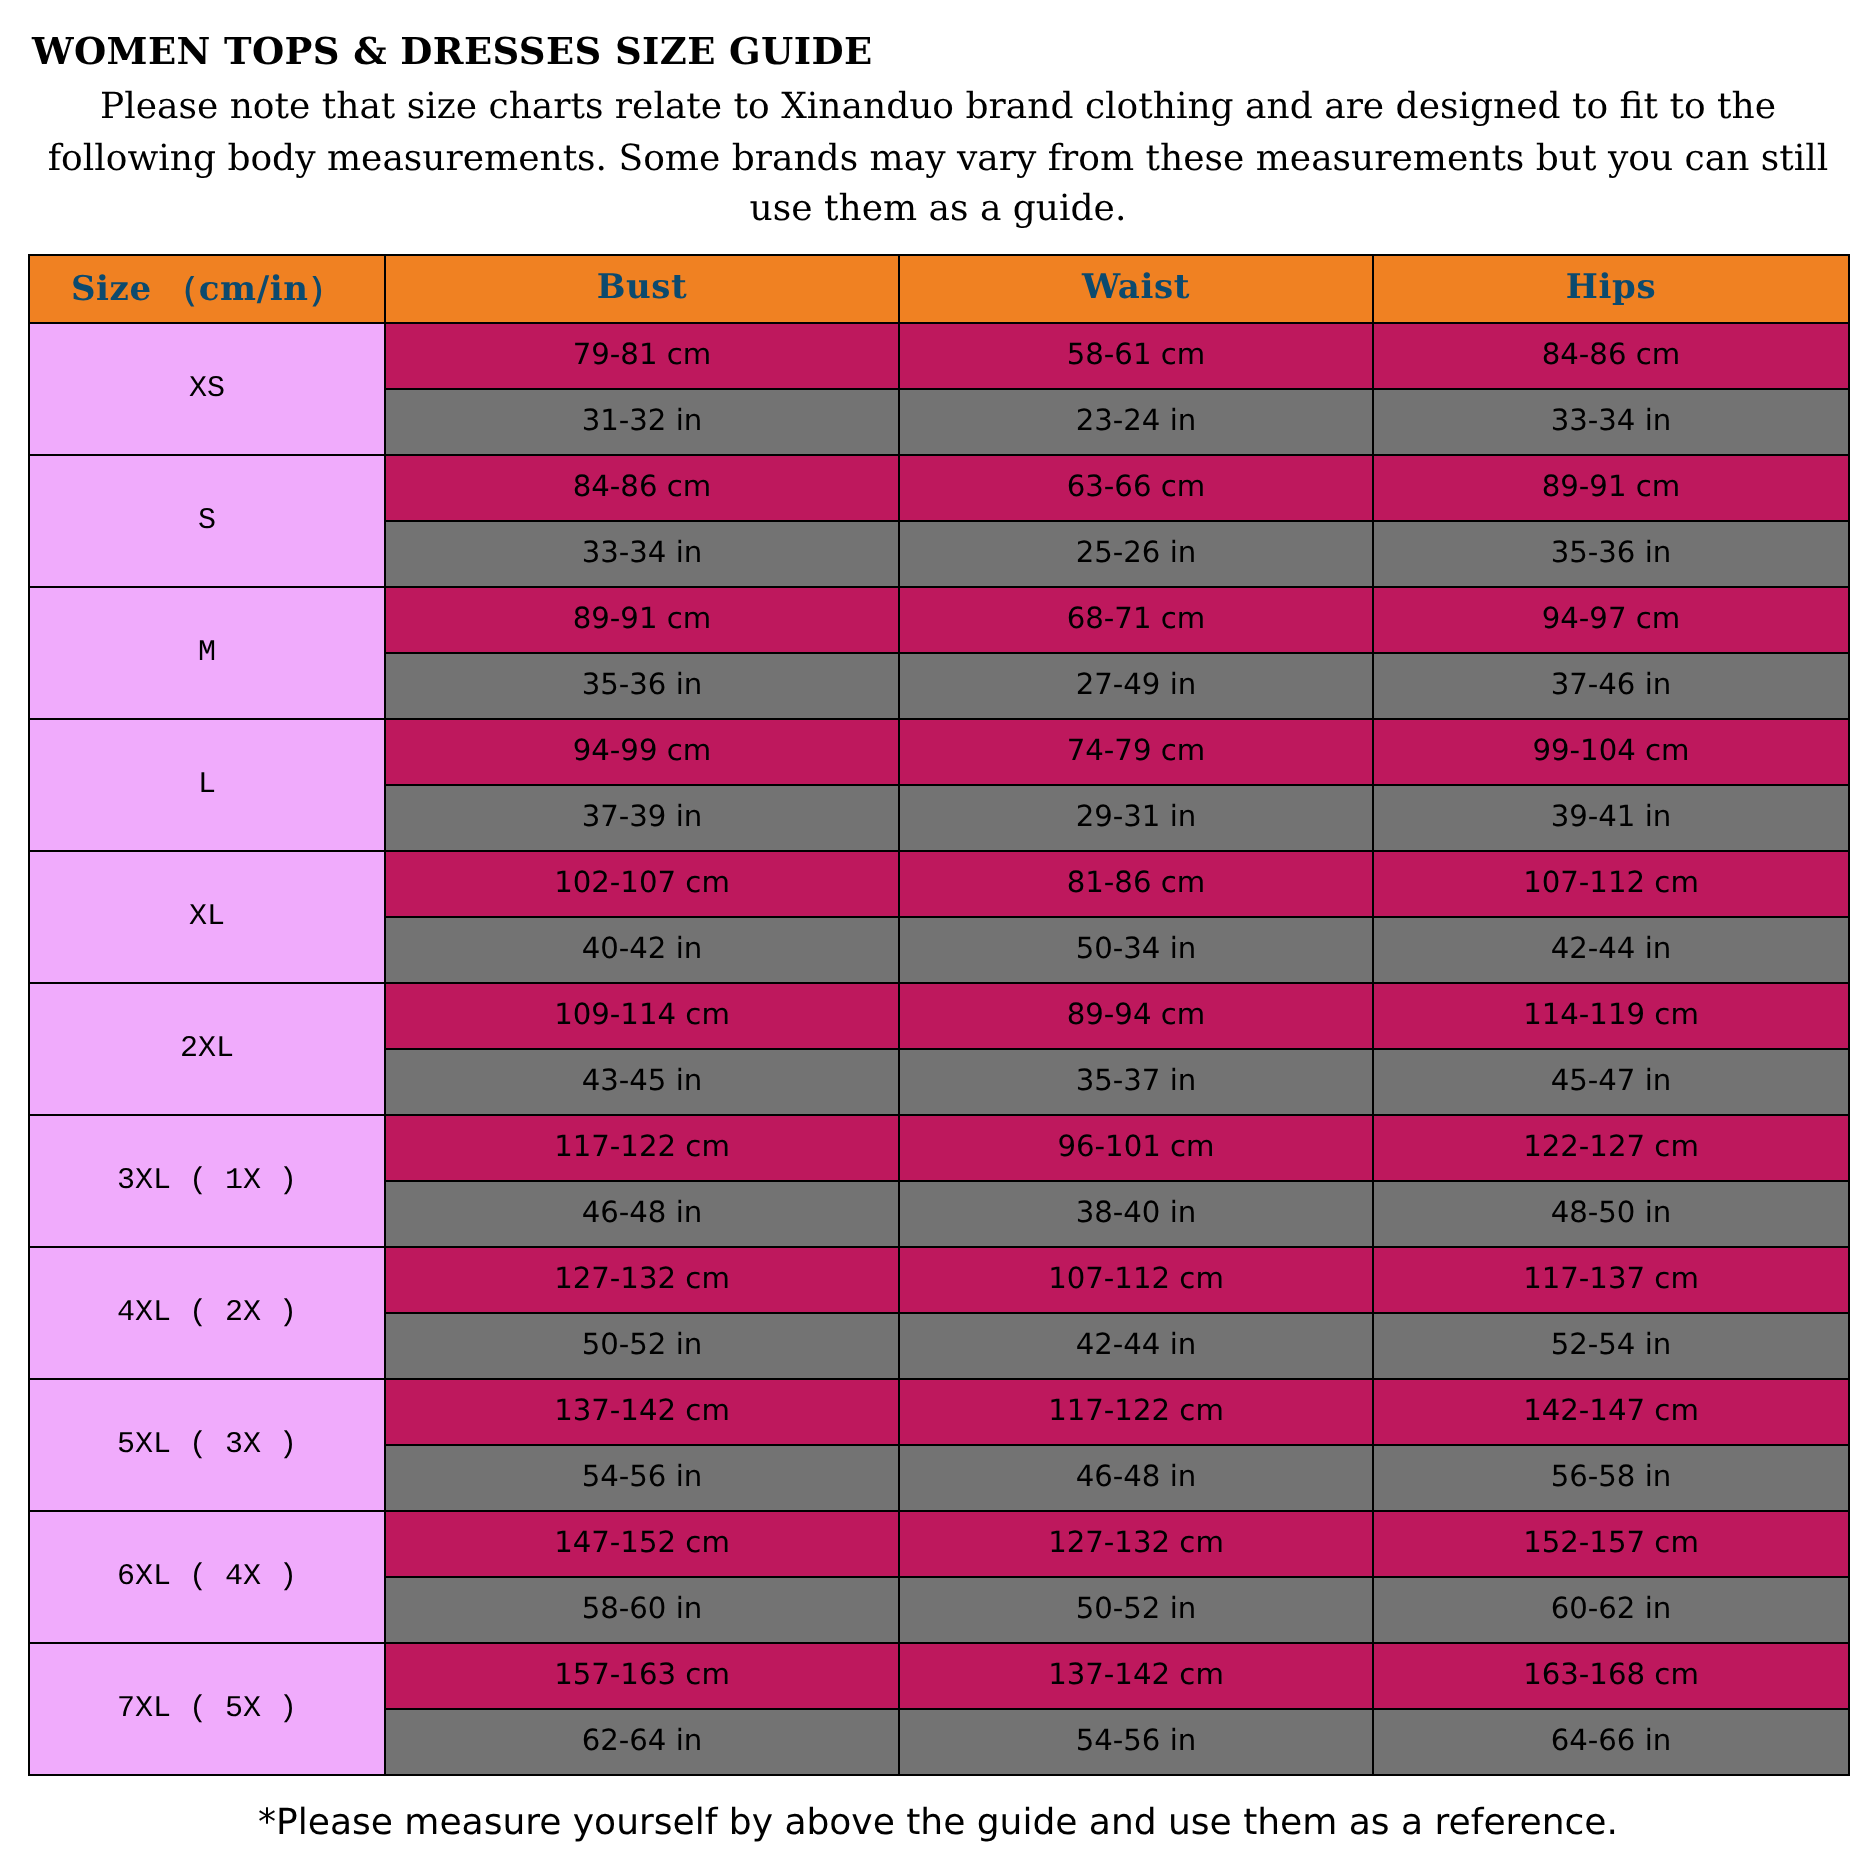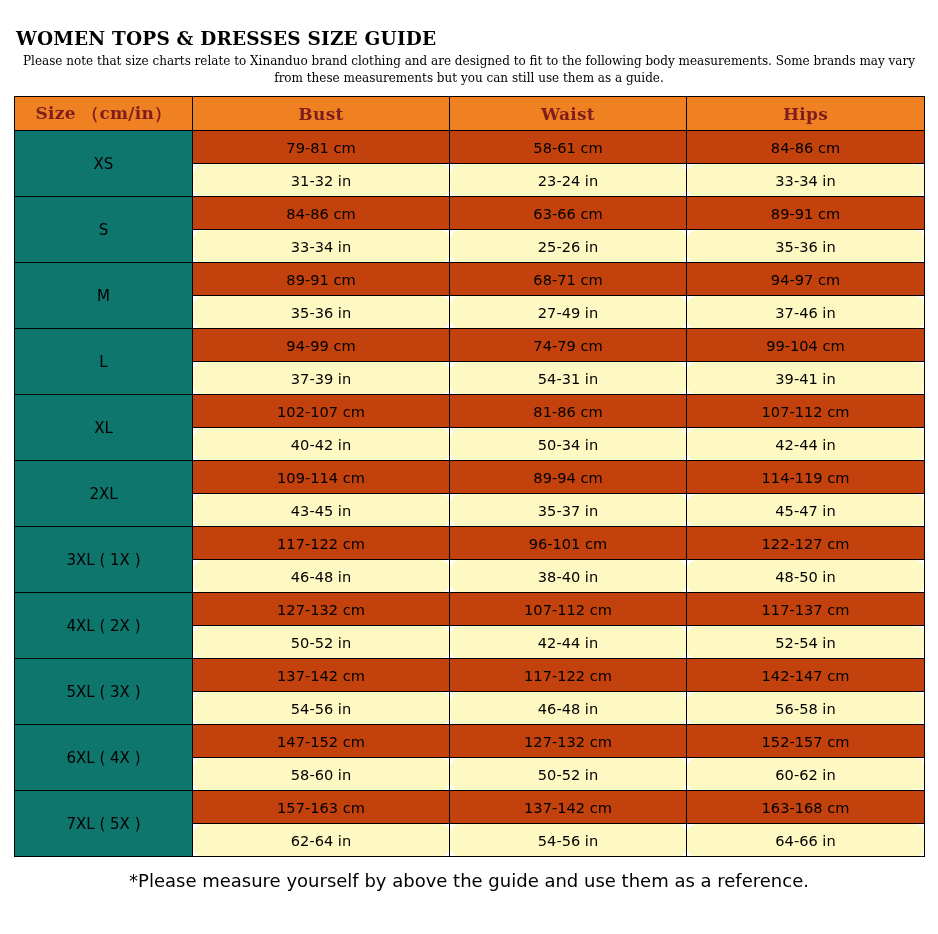--- a/index.html
+++ b/index.html
@@ -19,43 +19,43 @@
     width: 938px;
     height: 934px;
     padding: 14px 14px 0 14px;
     position: relative;
   }
   .title {
     font-family: "DejaVu Serif", serif;
     font-weight: bold;
     font-size: 18.5px;
     letter-spacing: 0.2px;
-    margin: 14px 0 4px 2px;
+    margin: 2px 0 4px 2px;
     white-space: nowrap;
   }
   .note {
     font-family: "DejaVu Serif", serif;
-    font-size: 12px;
+    font-size: 18px;
     line-height: 1.42;
     text-align: center;
     margin: 0 2px 9px 2px;
   }
   table.size-table {
     width: 910px;
     border-collapse: collapse;
     table-layout: fixed;
     border: 1px solid #000;
   }
   table.size-table col.c-size { width: 178px; }
   table.size-table col.c-bust { width: 257px; }
   table.size-table col.c-waist { width: 237px; }
   table.size-table col.c-hips { width: 238px; }
   th.head {
     background: #F08122;
-    color: #7f1d1d;
+    color: #0c4a6e;
     font-family: "DejaVu Serif", serif;
     font-weight: bold;
     font-size: 17px;
     height: 34px;
     border: 1px solid #000;
     text-align: center;
     vertical-align: middle;
     letter-spacing: 0.3px;
   }
   td {
@@ -63,28 +63,28 @@
     text-align: center;
     vertical-align: middle;
     font-family: "DejaVu Sans", sans-serif;
     font-size: 14.6px;
     height: 33px;
     padding: 0;
     white-space: nowrap;
   }
   td.sizecell {
     font-size: 15px;
-    background: #0f766e;
+    background: #f0abfc;
+    font-family: Liberation Mono, monospace;
   }
   td.cm {
-    background: #c2410c;
+    background: #be185d;
   }
   td.in {
-    background: #fef9c3;
-    border-radius: 10px;
+    background: #737373;
   }
   .footer {
     margin-top: 9px;
     text-align: center;
     font-family: "DejaVu Sans", sans-serif;
     font-size: 18px;
     line-height: 1.62;
   }
   .footer div { white-space: nowrap; }
 </style>
@@ -147,21 +147,21 @@
           <td class="in">37-46 in</td>
         </tr>
         <tr>
           <td class="sizecell" rowspan="2">L</td>
           <td class="cm">94-99 cm</td>
           <td class="cm">74-79 cm</td>
           <td class="cm">99-104 cm</td>
         </tr>
         <tr>
           <td class="in">37-39 in</td>
-          <td class="in">54-31 in</td>
+          <td class="in">29-31 in</td>
           <td class="in">39-41 in</td>
         </tr>
         <tr>
           <td class="sizecell" rowspan="2">XL</td>
           <td class="cm">102-107 cm</td>
           <td class="cm">81-86 cm</td>
           <td class="cm">107-112 cm</td>
         </tr>
         <tr>
           <td class="in">40-42 in</td>

